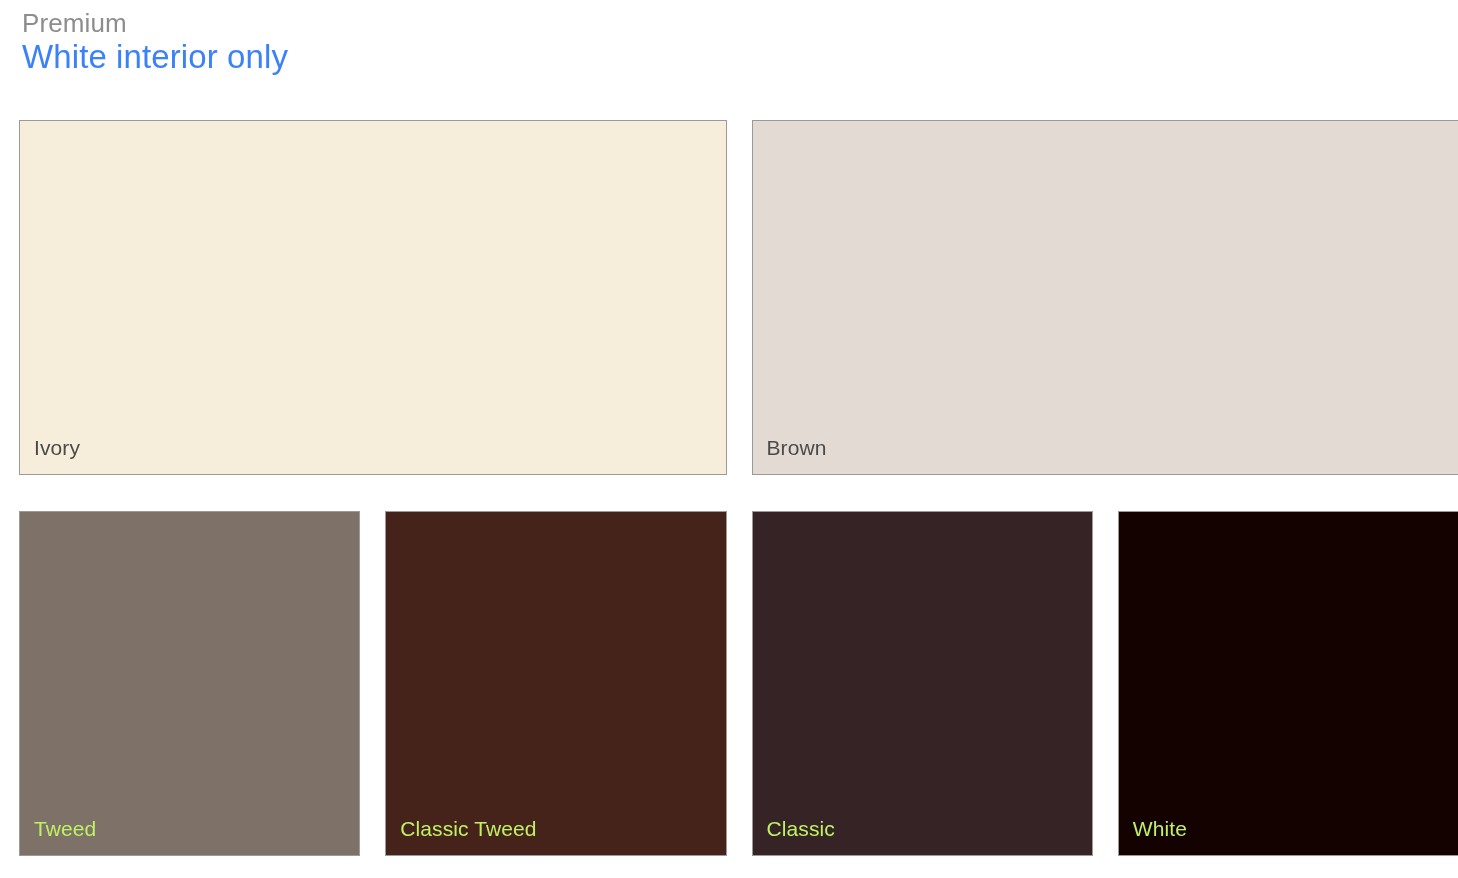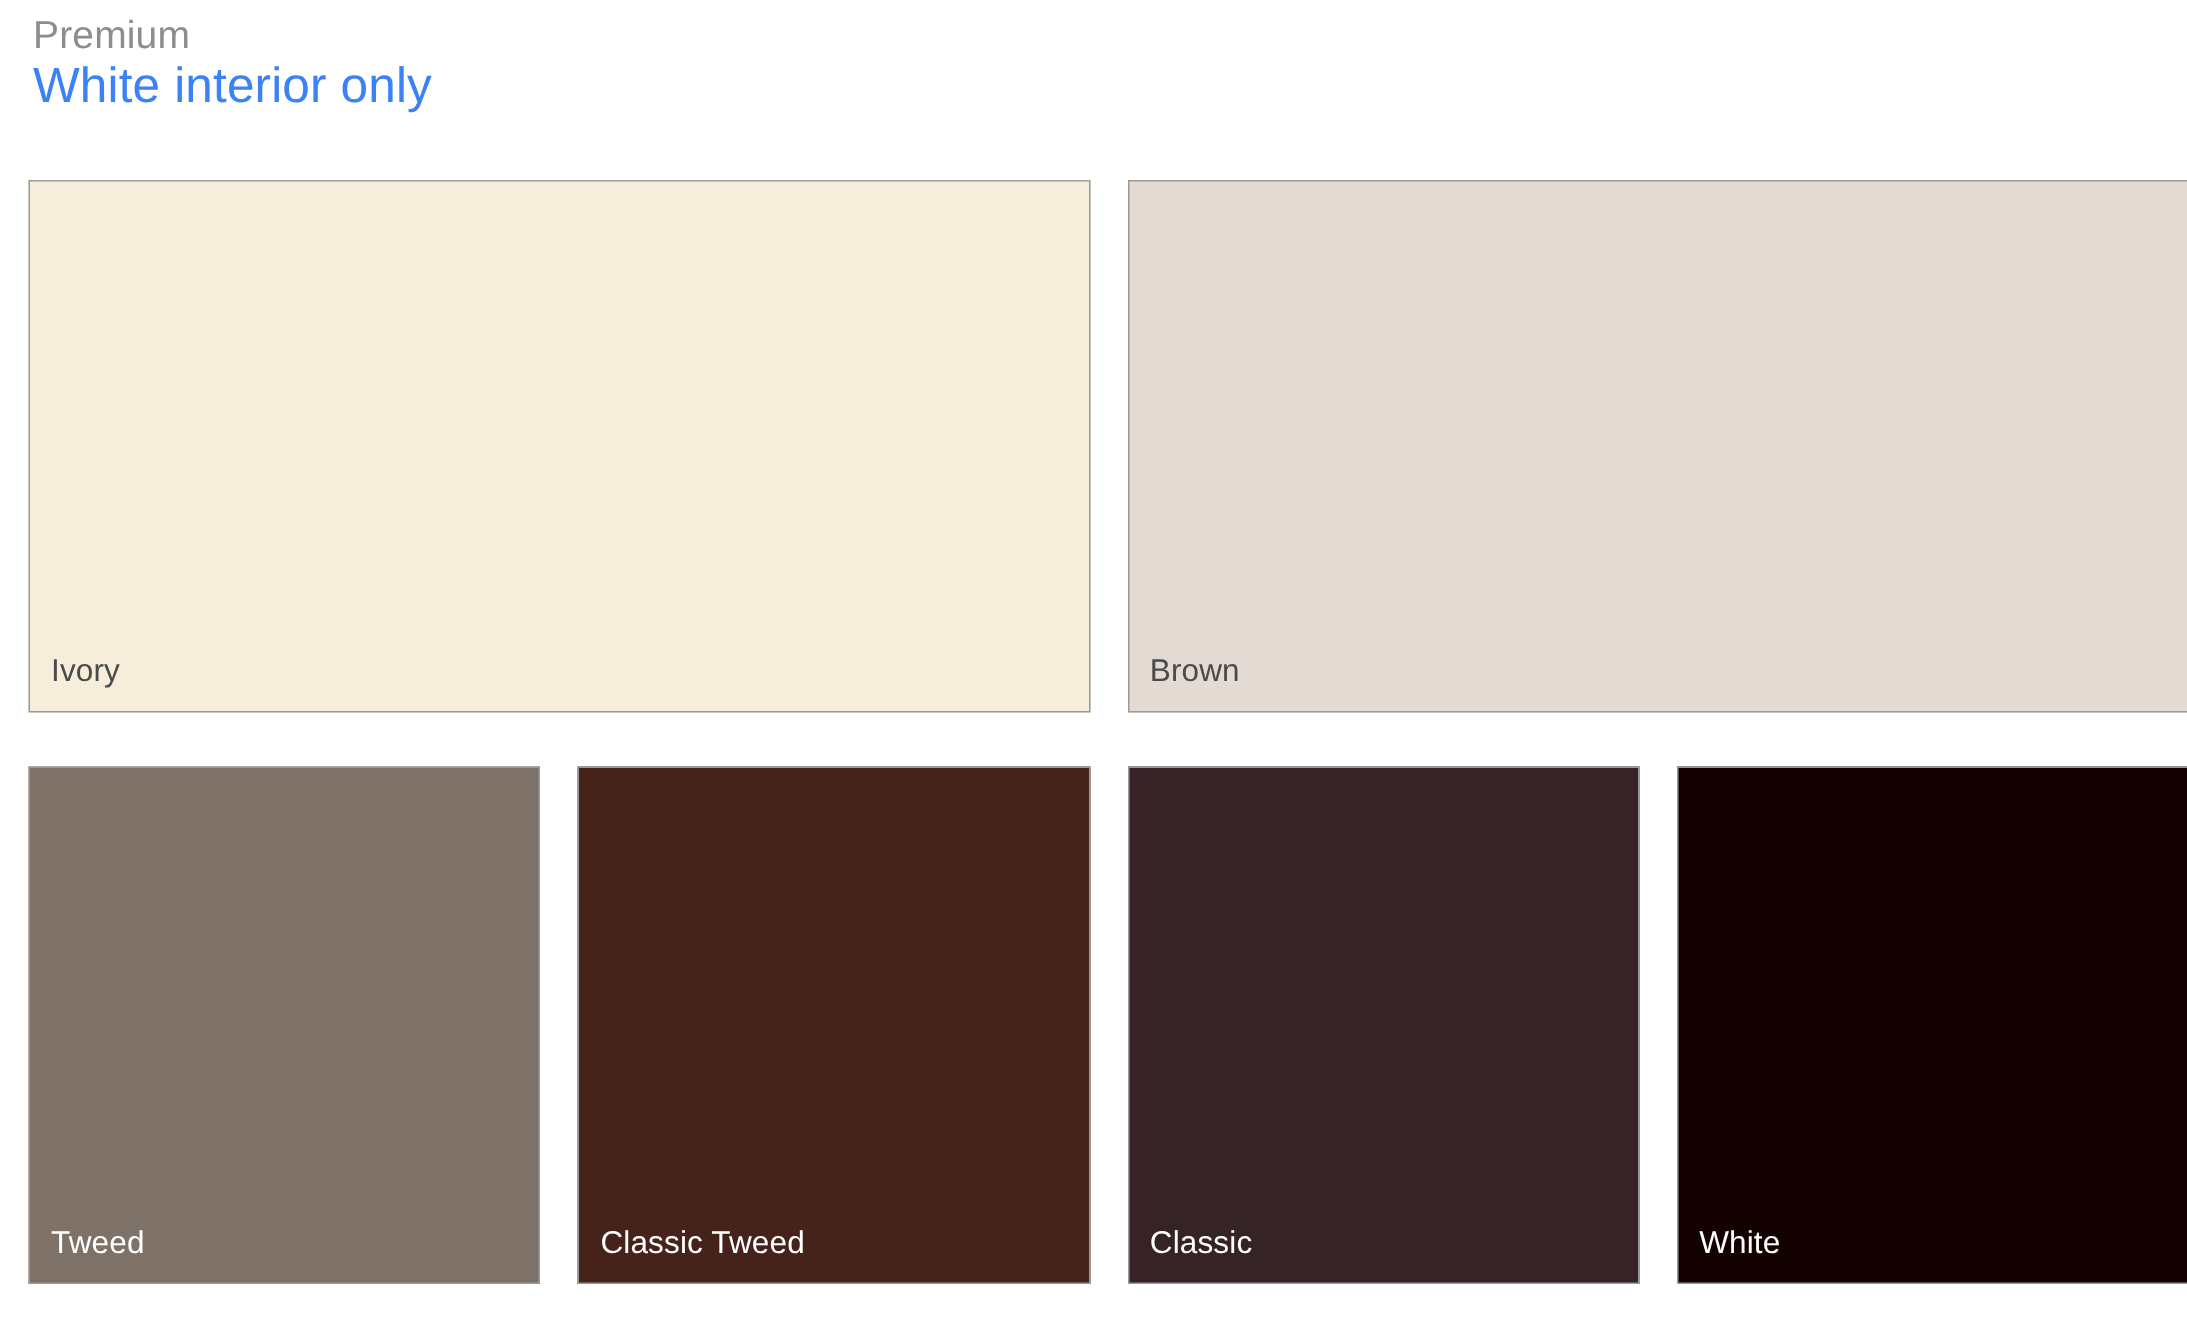--- a/index.html
+++ b/index.html
@@ -83,21 +83,21 @@
     width: 100%;
     box-sizing: border-box;
     padding: 0 0 14px 14px;
     font-size: 21px;
     line-height: 24px;
     letter-spacing: 0.1px;
     white-space: nowrap;
     pointer-events: none;
   }
   .swatch-label.dark-text  { color: #4a4a4a; }
-  .swatch-label.light-text { color: #ffffff; }
+  .swatch-label.light-text { color: #bef264; }
 </style>
 </head>
 <body>
 
 <div class="page">
 
   <div class="header">
     <div class="header-title">Premium</div>
     <div class="header-subtitle">White interior only</div>
   </div>

